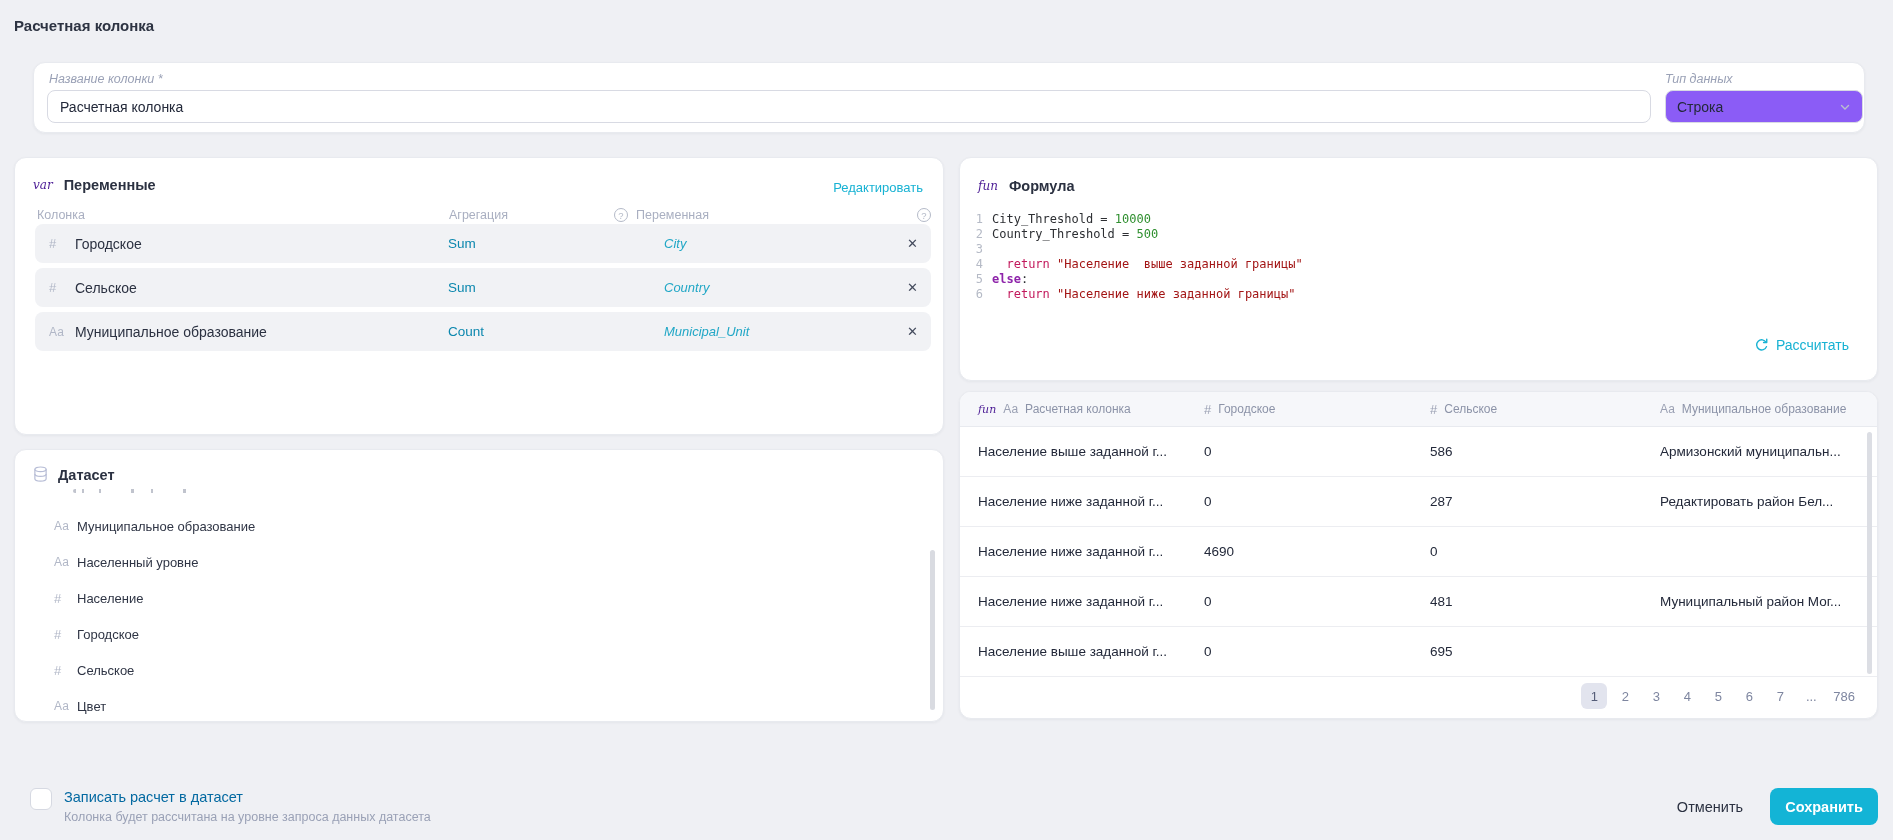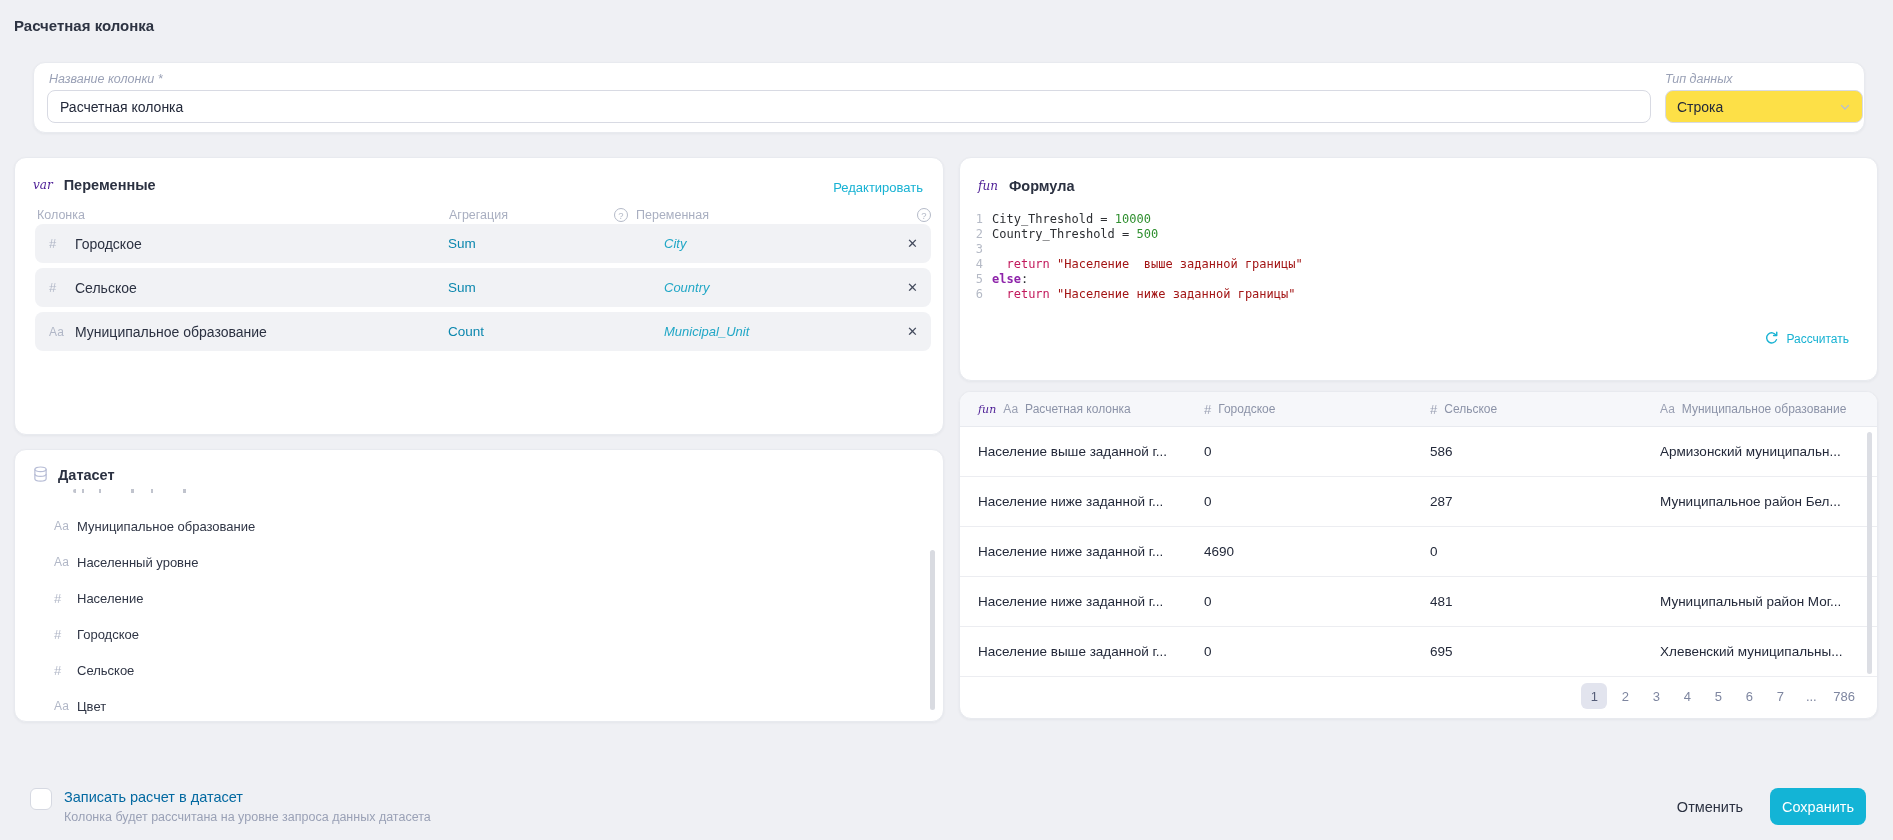--- a/index.html
+++ b/index.html
@@ -20,21 +20,21 @@
   #name-label{left:15px;top:9px;}
   #type-label{left:1631px;top:9px;}
   #name-input{
     position:absolute;left:13px;top:27px;width:1604px;height:33px;box-sizing:border-box;
     border:1px solid #d8dae3;border-radius:8px;padding:0 12px;
     font:14px "Liberation Sans",sans-serif;color:#23293a;background:#fff;outline:none;
   }
   .select{
     position:absolute;left:1631px;top:27px;width:198px;height:33px;box-sizing:border-box;
     border:1px solid #d8dae3;border-radius:8px;display:flex;align-items:center;
-    justify-content:space-between;padding:0 11px;font-size:14px;color:#23293a;background:#fde047;cursor:pointer;
+    justify-content:space-between;padding:0 11px;font-size:14px;color:#23293a;background:#8b5cf6;cursor:pointer;
   }
   
   .kw-icon{font-family:"DejaVu Serif",serif;font-style:italic;font-size:12px;color:#4c1d95;}
   .kw-icon.sm{font-size:11px;}
   .panel-title{font-size:14.5px;font-weight:bold;color:#2b3141;}
   .panel-head{position:absolute;top:19px;left:18px;display:flex;align-items:center;gap:11px;}
   .help-icon{
     width:14px;height:14px;border:1px solid #b4bac8;border-radius:50%;color:#b4bac8;
     font-size:9.5px;display:inline-flex;align-items:center;justify-content:center;flex:none;box-sizing:border-box;
   }
@@ -74,22 +74,22 @@
   #card-formula{left:959px;top:157px;width:919px;height:224px;}
   .code{position:absolute;left:10px;top:54px;right:14px;font-family:"DejaVu Sans Mono",monospace;font-size:12px;line-height:15px;}
   .code-line{display:flex;white-space:pre;}
   .ln{width:13px;flex:none;text-align:right;color:#b5bac6;margin-right:9px;}
   .tk-plain{color:#2d2f33;}
   .tk-num{color:#2f8f2f;}
   .tk-kw{color:#8e24aa;font-weight:bold;}
   .tk-ret{color:#c2185b;}
   .tk-str{color:#a31515;}
   .calc-btn{
-    position:absolute;right:28px;top:173px;display:flex;align-items:center;gap:7px;
-    color:#17b2d3;font-size:12px;cursor:pointer;
+    position:absolute;right:28px;top:179px;display:flex;align-items:center;gap:7px;
+    color:#17b2d3;font-size:14px;cursor:pointer;
   }
   
   #card-results{left:959px;top:391px;width:919px;height:328px;overflow:hidden;}
   .res-head{position:absolute;left:0;top:0;right:0;height:34px;background:#f6f7fa;border-bottom:1px solid #e8eaef;}
   .res-hcell{position:absolute;top:0;height:34px;display:flex;align-items:center;gap:7px;font-size:12px;color:#8c93a8;}
   .res-hcell .ti{color:#9aa0b3;}
   .res-row{position:absolute;left:0;width:100%;height:50px;border-bottom:1px solid #ecedf1;}
   .res-cell{position:absolute;top:0;height:100%;display:flex;align-items:center;font-size:13.5px;color:#23293a;}
   .res-scrollbar{position:absolute;right:5px;top:40px;width:5px;height:242px;background:#dcdee4;border-radius:3px;}
   .pagination{position:absolute;right:18px;bottom:9px;display:flex;gap:5px;align-items:center;}
@@ -104,22 +104,22 @@
     border:1.5px solid #d6d9e2;border-radius:6px;background:#fff;cursor:pointer;
   }
   .foot-label{position:absolute;left:64px;top:789px;font-size:14.5px;color:#0369a1;}
   .foot-hint{position:absolute;left:64px;top:810px;font-size:12.5px;color:#9aa1b6;}
   .cancel-btn{
     position:absolute;left:1655px;top:789px;width:110px;height:35px;display:flex;align-items:center;
     justify-content:center;font-size:14.5px;color:#2b3141;cursor:pointer;background:none;border:none;
     font-family:"Liberation Sans",sans-serif;
   }
   .save-btn{
-    position:absolute;left:1770px;top:788px;width:96px;height:37px;display:flex;align-items:center;
-    justify-content:center;font-size:14.5px;font-weight:400;color:#fff;background:#13b4d6;border:none;
+    position:absolute;left:1770px;top:788px;width:108px;height:37px;display:flex;align-items:center;
+    justify-content:center;font-size:14.5px;font-weight:700;color:#fff;background:#13b4d6;border:none;
     border-radius:8px;cursor:pointer;font-family:"Liberation Sans",sans-serif;
   }
 </style>
 </head>
 <body>
 
 <div class="page-title">Расчетная колонка</div>
 
 <div class="card" id="card-form">
   <div class="fld-label" id="name-label">Название колонки *</div>
@@ -282,38 +282,37 @@
       <div class="res-row" style="top: 34px;">
         <div class="res-cell" style="left: 18px;">Население выше заданной г...</div>
         <div class="res-cell" style="left: 244px;">0</div>
         <div class="res-cell" style="left: 470px;">586</div>
         <div class="res-cell" style="left: 700px;">Армизонский муниципальн...</div>
       </div>
       <div class="res-row" style="top: 84px;">
         <div class="res-cell" style="left: 18px;">Население ниже заданной г...</div>
         <div class="res-cell" style="left: 244px;">0</div>
         <div class="res-cell" style="left: 470px;">287</div>
-        <div class="res-cell" style="left: 700px;">Муниципальное район Бел...</div>
+        <div class="res-cell" style="left: 700px;">Редактировать район Бел...</div>
       </div>
       <div class="res-row" style="top: 134px;">
         <div class="res-cell" style="left: 18px;">Население ниже заданной г...</div>
         <div class="res-cell" style="left: 244px;">4690</div>
         <div class="res-cell" style="left: 470px;">0</div>
       </div>
       <div class="res-row" style="top: 184px;">
         <div class="res-cell" style="left: 18px;">Население ниже заданной г...</div>
         <div class="res-cell" style="left: 244px;">0</div>
         <div class="res-cell" style="left: 470px;">481</div>
         <div class="res-cell" style="left: 700px;">Муниципальный район Мог...</div>
       </div>
       <div class="res-row" style="top: 234px;">
         <div class="res-cell" style="left: 18px;">Население выше заданной г...</div>
         <div class="res-cell" style="left: 244px;">0</div>
         <div class="res-cell" style="left: 470px;">695</div>
-        <div class="res-cell" style="left: 700px;">Хлевенский муниципальны...</div>
       </div>
     </div>
   <div class="res-scrollbar"></div>
   <div class="pagination">
       <span class="page-btn active">1</span>
       <span class="page-btn">2</span>
       <span class="page-btn">3</span>
       <span class="page-btn">4</span>
       <span class="page-btn">5</span>
       <span class="page-btn">6</span>

